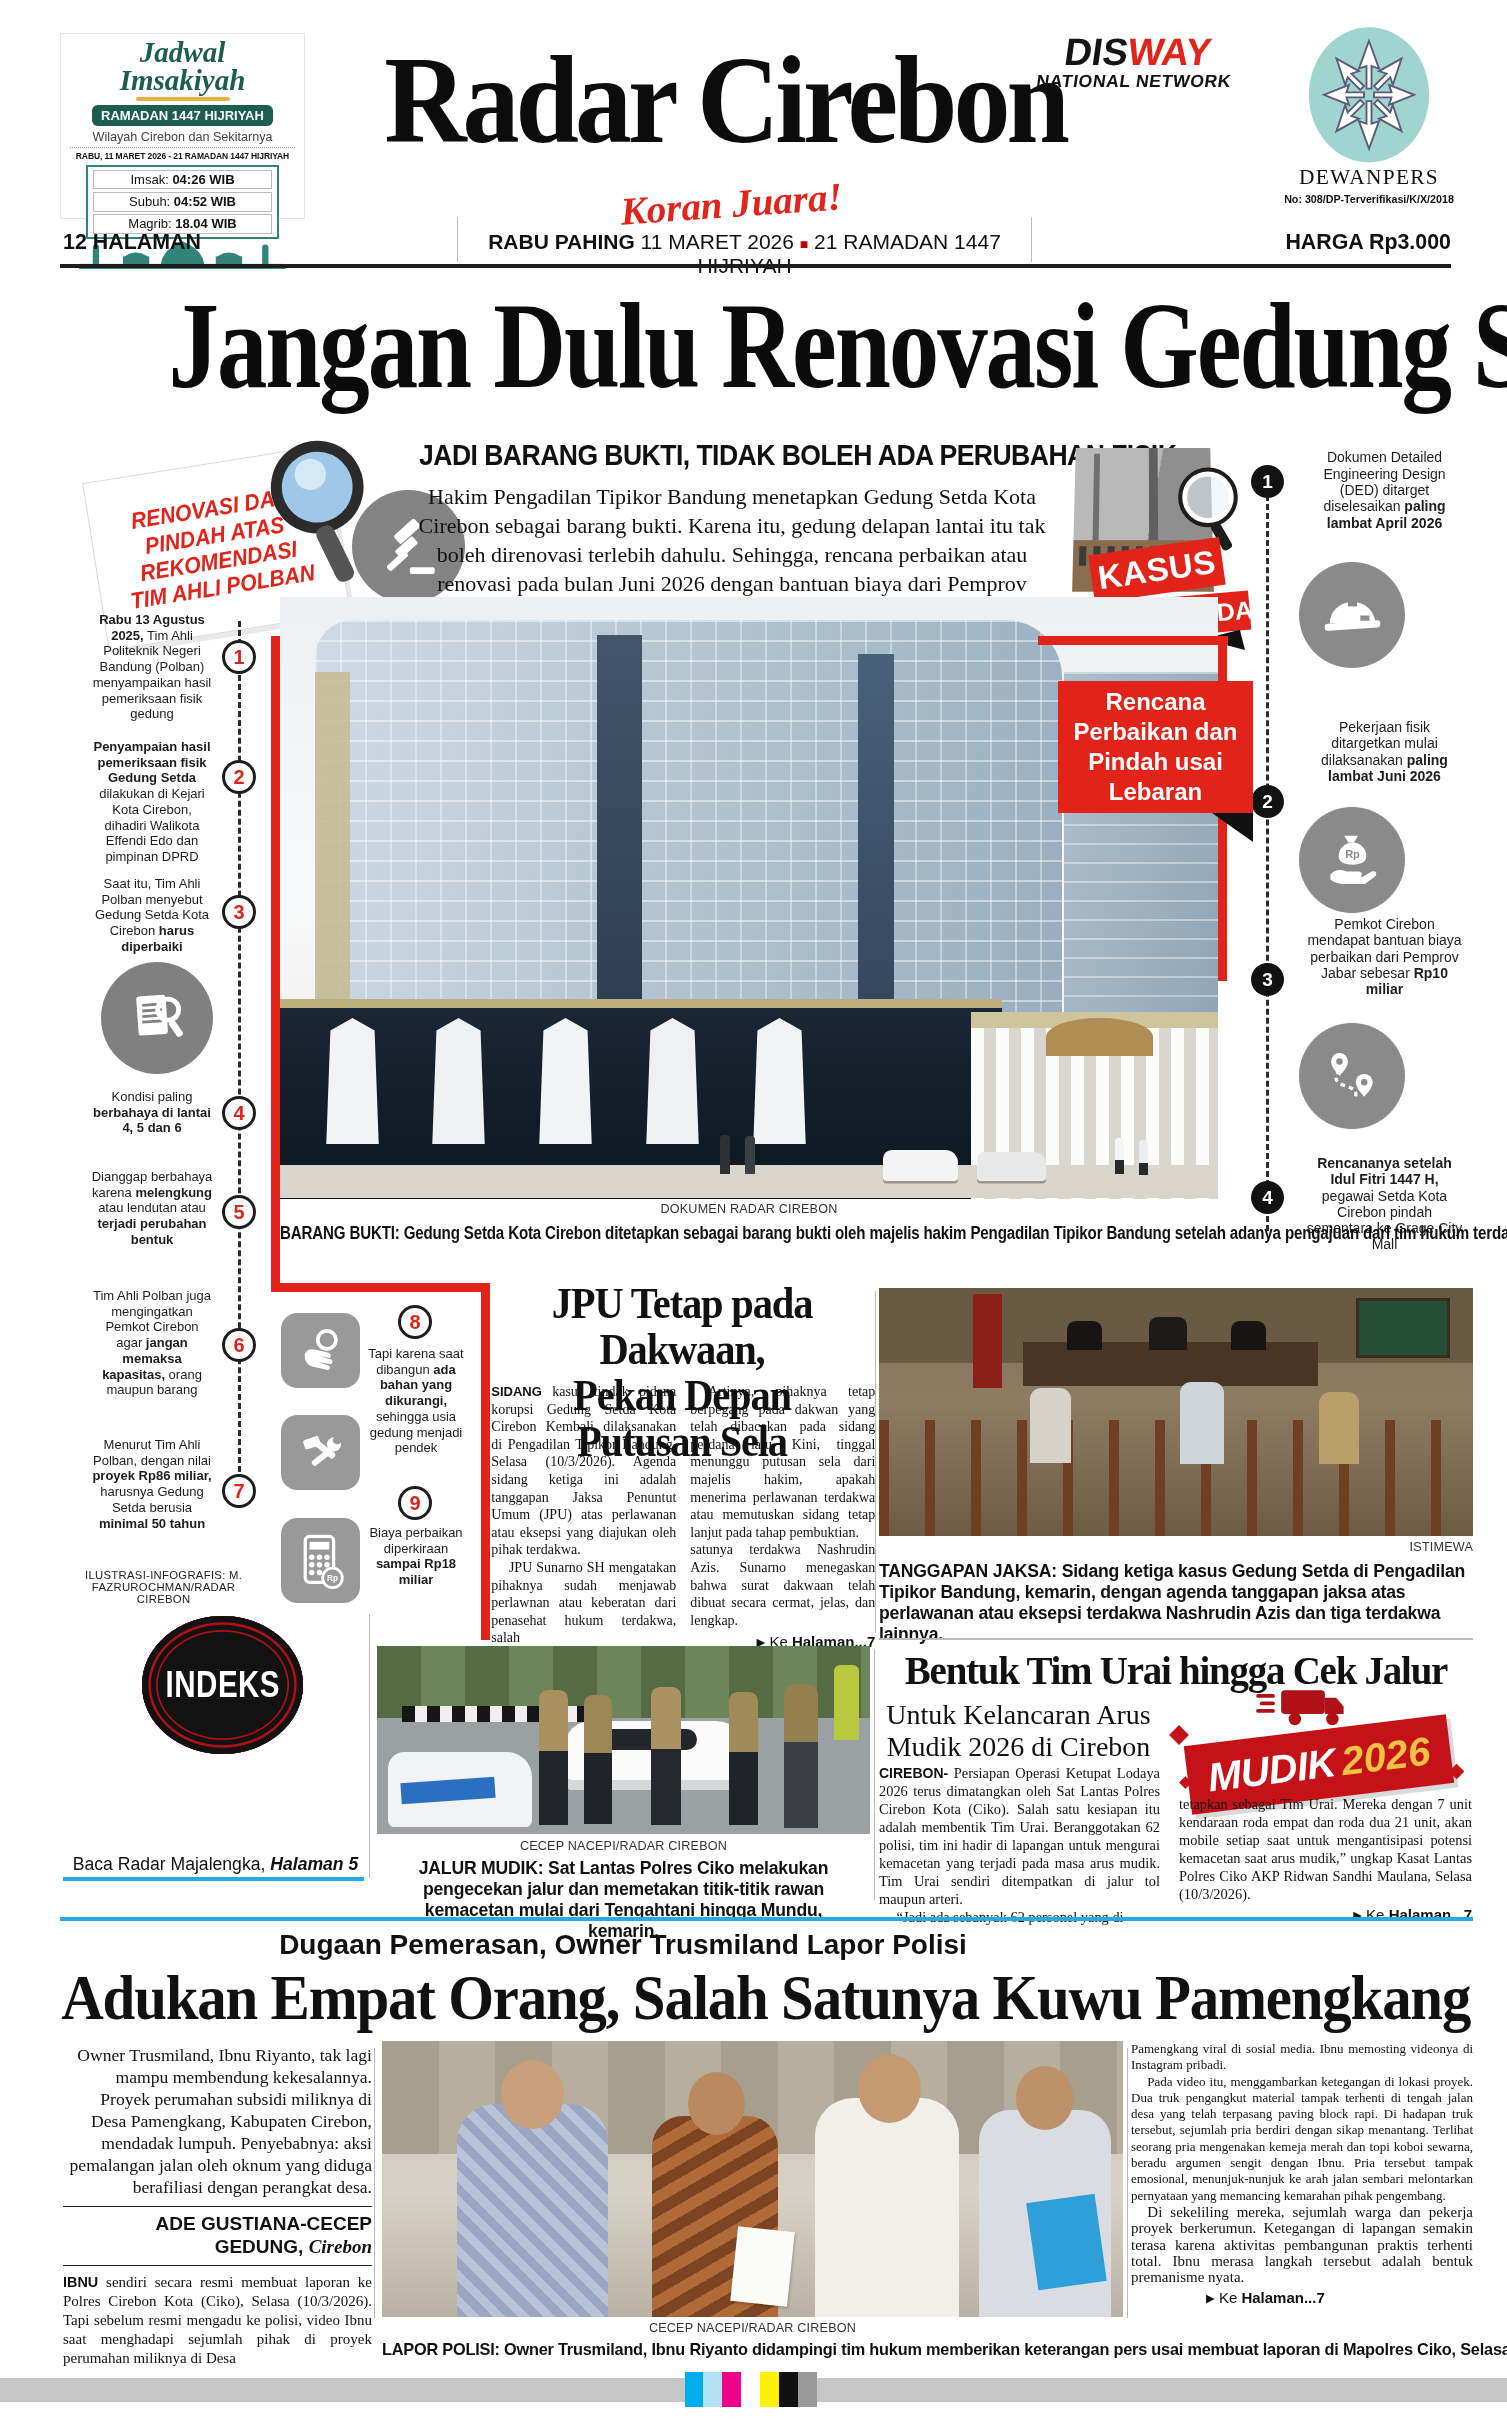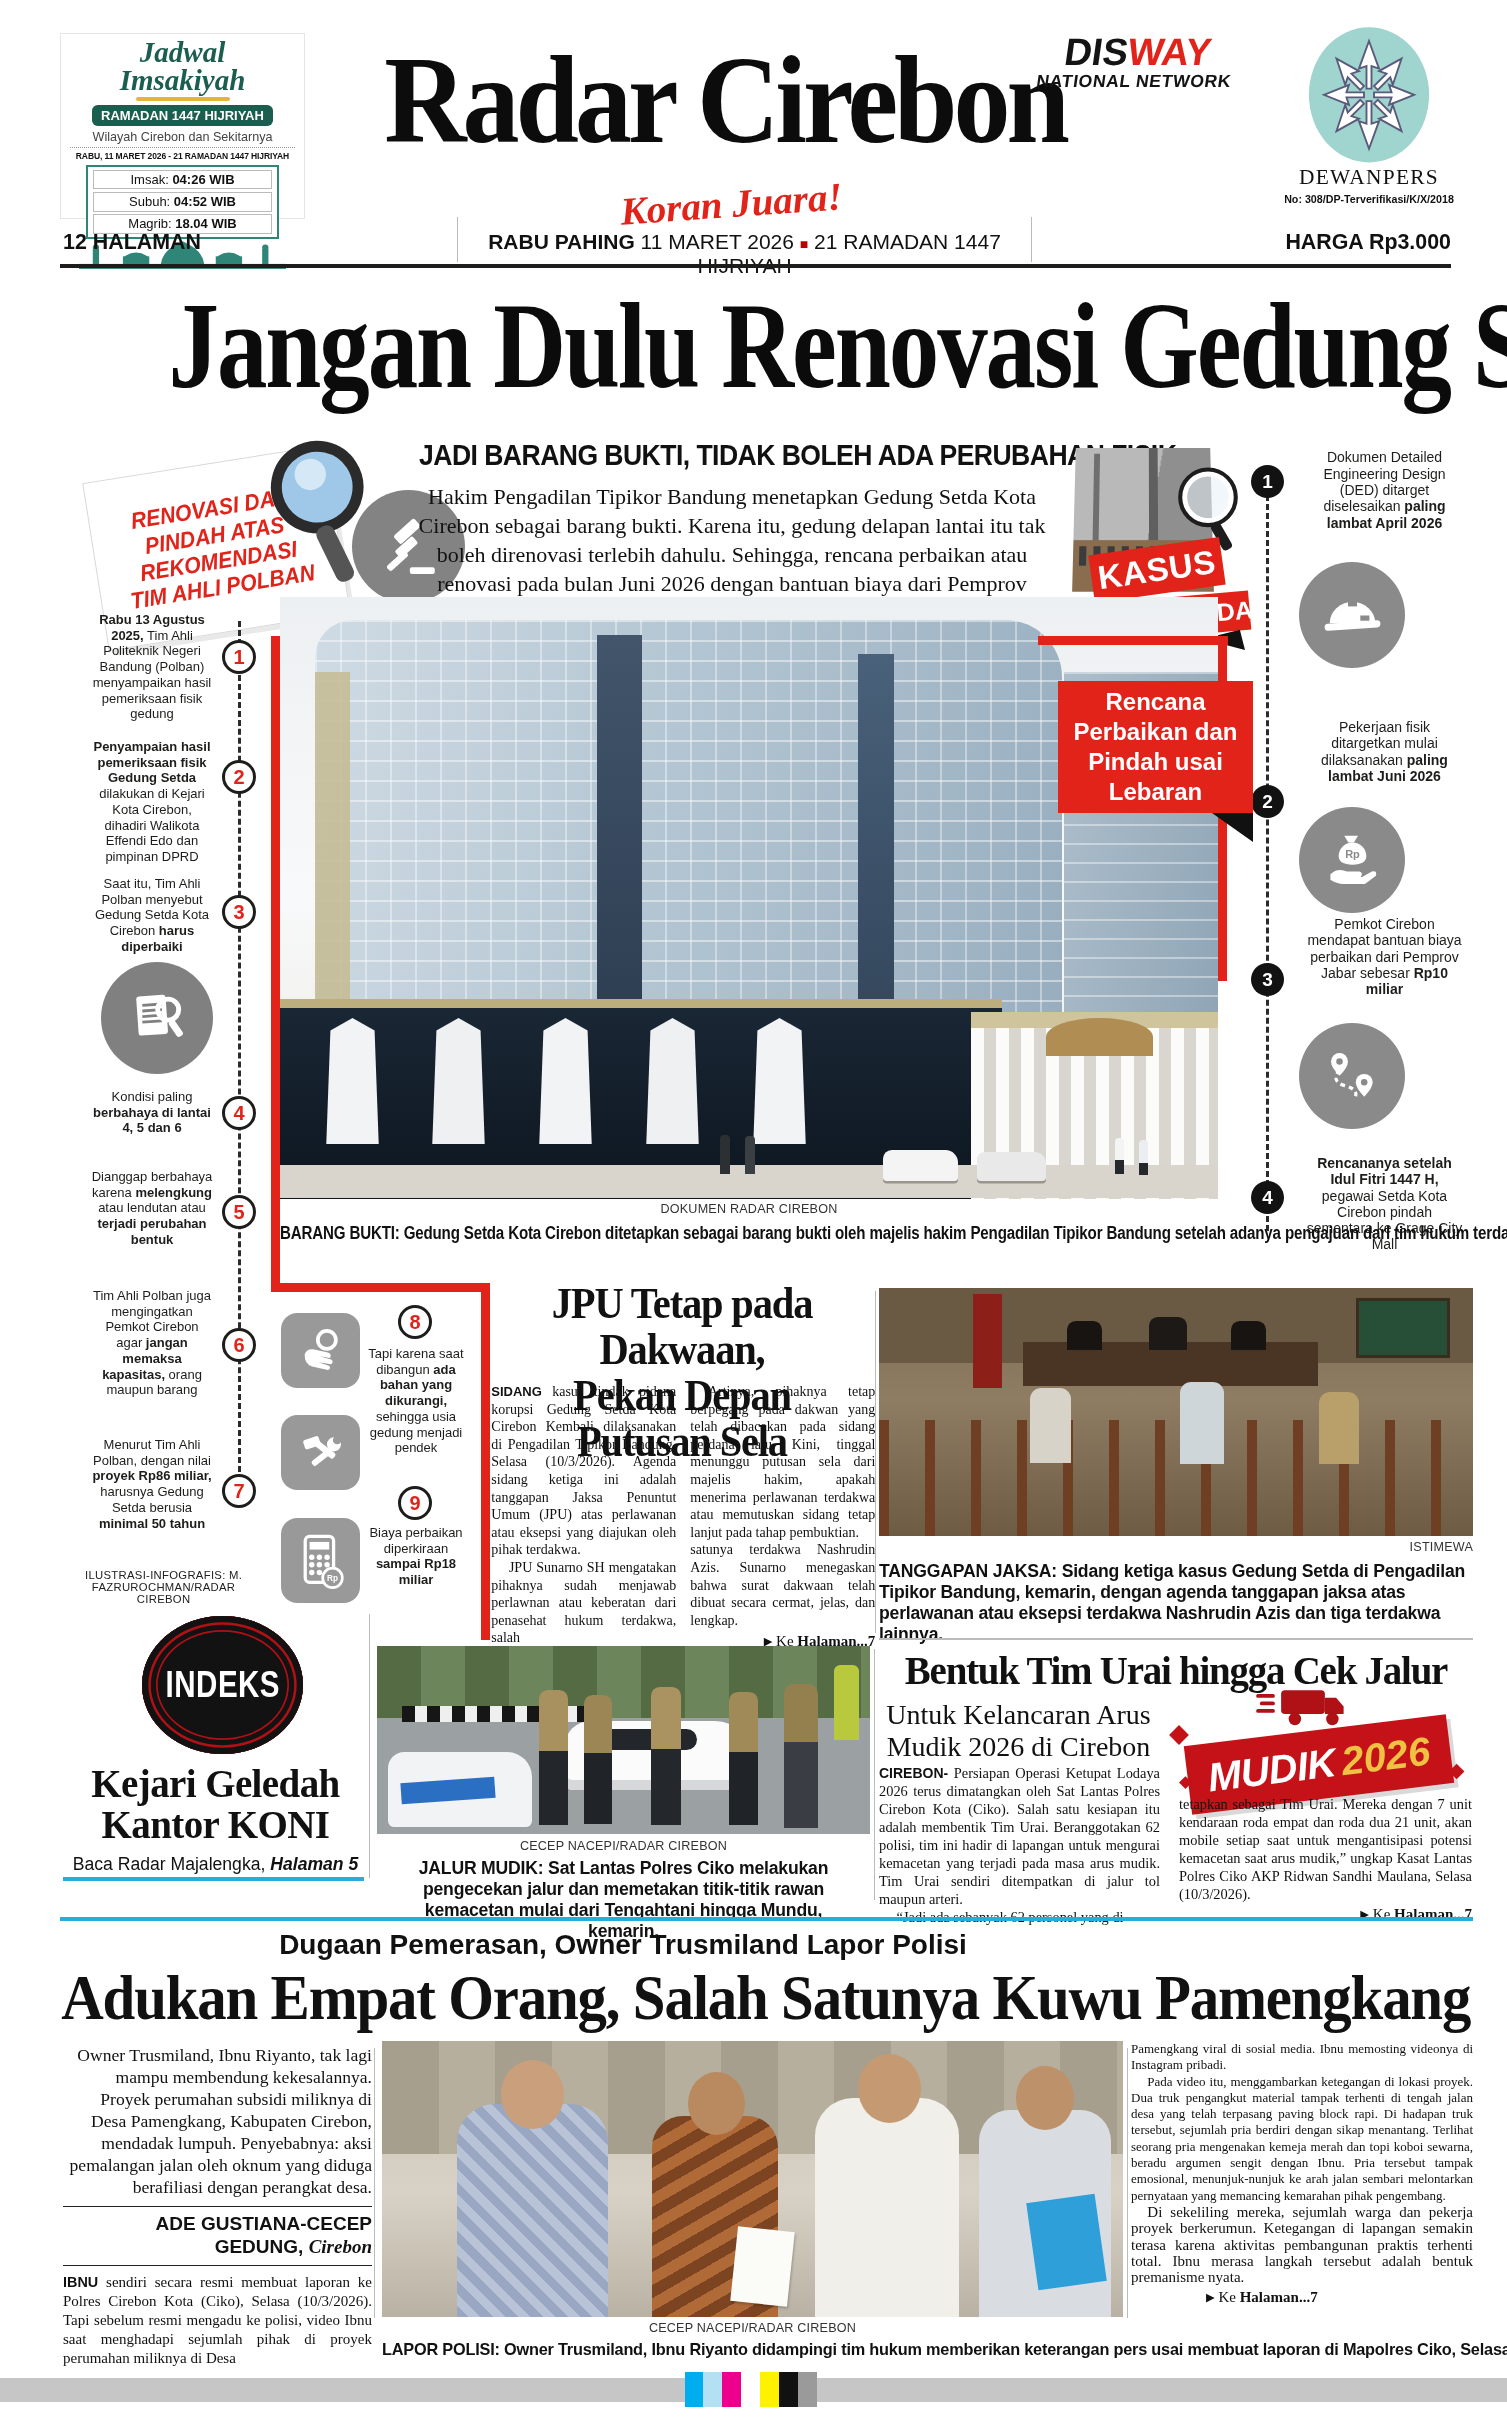--- a/index.html
+++ b/index.html
@@ -23,21 +23,21 @@
   .dashv{position:absolute;width:0;border-left:3.1px dashed #2b2b2b;z-index:1}
   .icircle{position:absolute;border-radius:50%;background:#8a8a8a;display:flex;align-items:center;justify-content:center}
   .isq{position:absolute;border-radius:16.3px;background:#999;display:flex;align-items:center;justify-content:center}
   .redbar{position:absolute;background:#e2231a}
   .tl-item{position:absolute;font-size:13px;line-height:15.7px;text-align:center;color:#1d1d1b}
   .rtl-item{position:absolute;font-size:14px;line-height:16.3px;text-align:center;color:#1d1d1b}
   .mid-item{position:absolute;font-size:13px;line-height:15.7px;text-align:center;color:#1d1d1b}
   .cap{font-weight:bold;font-size:17px;line-height:1.2;letter-spacing:-0.2px}
   .credit{font-size:12.6px;color:#333;letter-spacing:0.2px}
   .bodytext p{font-family:"Liberation Serif",serif;text-align:justify}
-  .cont-line{font-family:Liberation Serif, serif;font-size:15px;text-align:right}
+  .cont-line{font-family:Liberation Sans, sans-serif;font-size:15px;text-align:right}
   .arrowglyph{font-size:11.3px;vertical-align:1.3px}
   .ph{position:absolute;overflow:hidden}
   .rule{position:absolute;background:#1d1d1b}
   .grayrule{position:absolute;background:#bbb}
   .cyanrule{position:absolute;background:#29abe2}
 </style>
 </head>
 <body>
 
 <div class="page">
@@ -453,21 +453,20 @@
   </div>
   <div class="abs rt credit" style="left:1222px;top:1540px;width:251px">ISTIMEWA</div>
   <div class="abs cap" style="left:879px;top:1561px;width:594px;font-size:17.6px">TANGGAPAN JAKSA: Sidang ketiga kasus Gedung Setda di Pengadilan Tipikor Bandung, kemarin, dengan agenda tanggapan jaksa atas perlawanan atau eksepsi terdakwa Nashrudin Azis dan tiga terdakwa lainnya.</div>
   <div class="grayrule" style="left:879px;top:1638px;width:594px;height:1.9px"></div>
   <div class="grayrule" style="left:875px;top:1291px;width:1.3px;height:342px"></div>
 
   <div class="abs" style="left:60px;top:1608px;width:311px;height:276px">
     <div class="abs" style="left:82px;top:7.5px;width:161px;height:138px;background:#121212;border-radius:50%;box-shadow:inset 0 0 0 6.3px #121212, inset 0 0 0 8.8px #b01116, inset 0 0 0 14px #121212, inset 0 0 0 15.7px #b01116;display:flex;align-items:center;justify-content:center">
       <span class="b white" style="font-size:36px;letter-spacing:0.6px;transform:scaleX(.82)">INDEKS</span>
     </div>
-    <div class="serif b ctr" style="position:absolute;left:0;top:156px;width:311px;font-size:39px;line-height:1.05;letter-spacing:-0.6px">Kejari Geledah Kantor KONI</div>
     <div class="abs ctr" style="left:0;top:246px;width:311px;font-size:17.6px">
       <span>Baca Radar Majalengka, </span><span class="b i">Halaman 5</span>
     </div>
     <div class="cyanrule" style="left:3.1px;top:269px;width:301px;height:3.8px"></div>
     <div class="grayrule" style="left:309px;top:6.3px;width:1.3px;height:264px"></div>
   </div>
 
   <div class="ph" style="left:377px;top:1646px;width:493px;height:188px;background:linear-gradient(180deg,#61784f 0 38%,#9ba0a3 38% 100%)">
     <div class="abs" style="left:0;top:0;width:493px;height:72px;background:repeating-linear-gradient(90deg,#546b43 0 44px,#6d855a 44px 88px)"></div>
     <div class="abs" style="left:25px;top:60px;width:188px;height:16.3px;background:repeating-linear-gradient(90deg,#161616 0 12.6px,#efefef 12.6px 25px)"></div>

